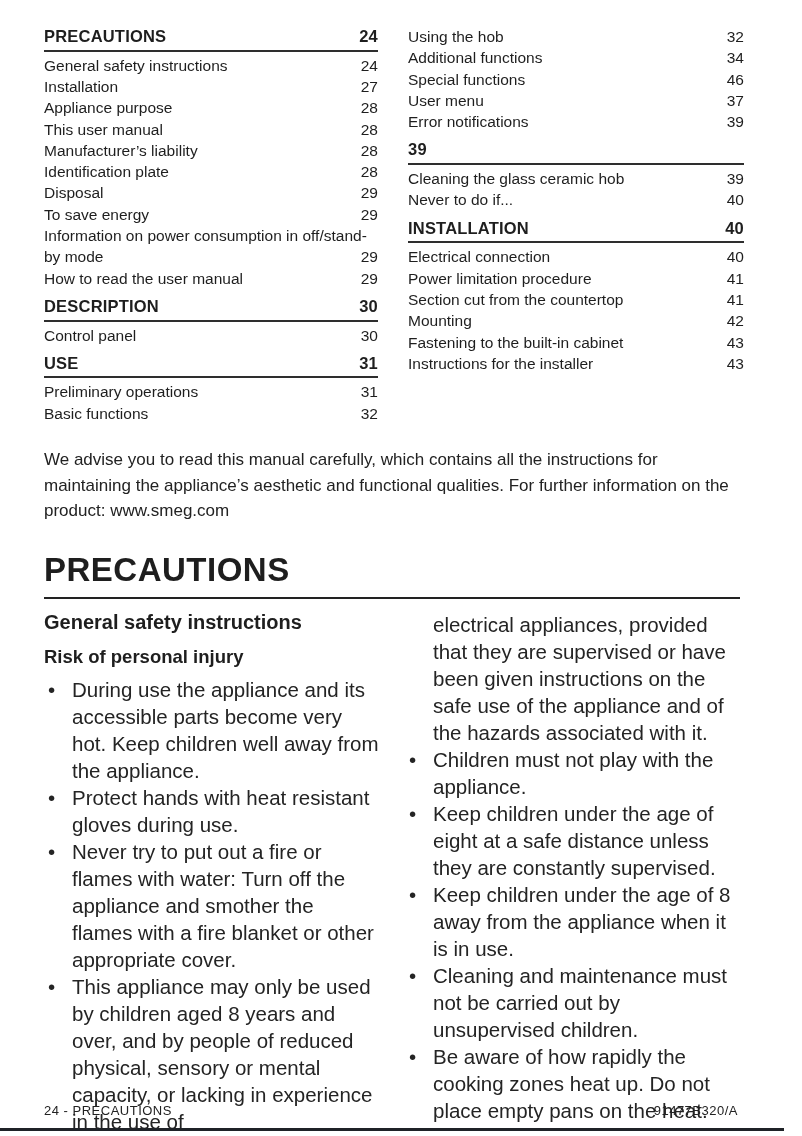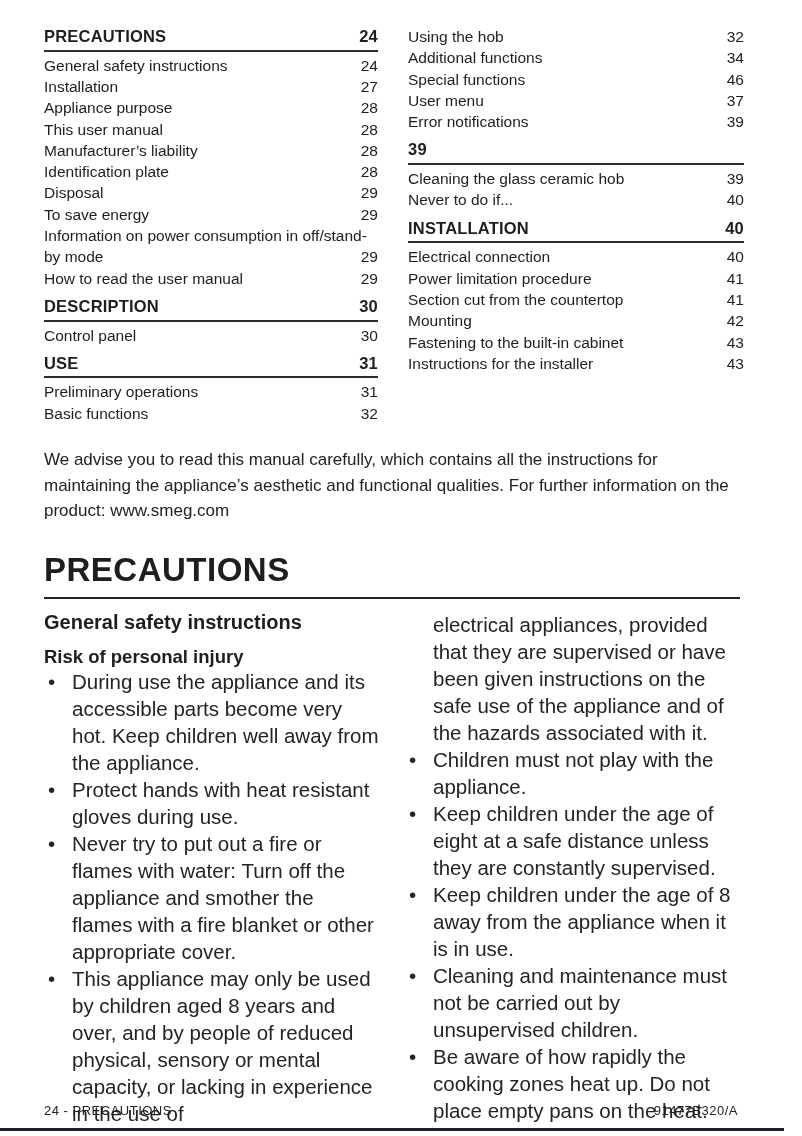--- a/index.html
+++ b/index.html
@@ -54,21 +54,21 @@
     padding-bottom:8px;
     border-bottom:2px solid #222;
   }
   .body-cols {
     display:grid;
     grid-template-columns:1fr 1fr;
     column-gap:26px;
     margin-top:12px;
   }
   .subheading   { font-size:20px; font-weight:bold; margin-bottom:12px; }
-  .subsubheading{ font-size:18.5px; font-weight:bold; }
+  .subsubheading{ font-size:18.5px; font-weight:bold; margin-bottom:8px; }
   .body-text { font-size:20.5px; line-height:27px; font-weight:300; color:#242424; }
   ul.bullets { list-style:none; }
   ul.bullets li { position:relative; padding-left:28px; }
   ul.bullets li::before {
     content:"\2022";
     position:absolute; left:4px; top:0;
     font-size:20.5px;
   }
   .continuation { padding-left:28px; }
   .col-right .bullets { margin-top:0; }

